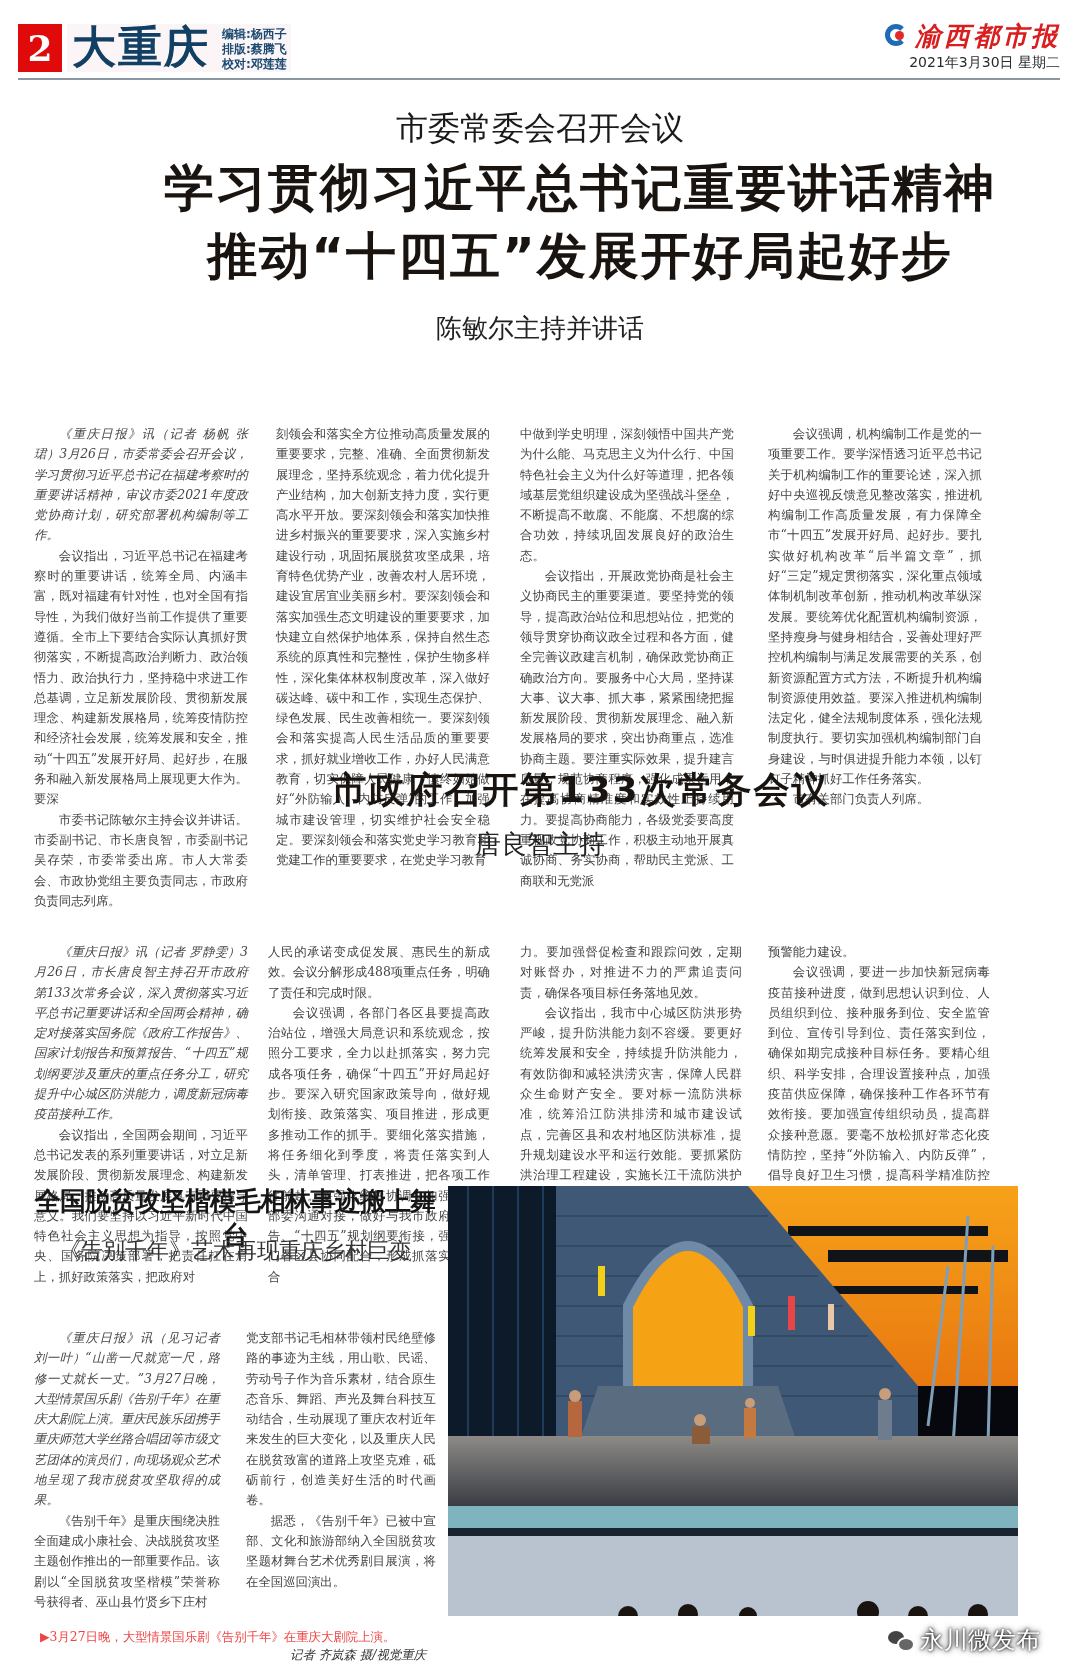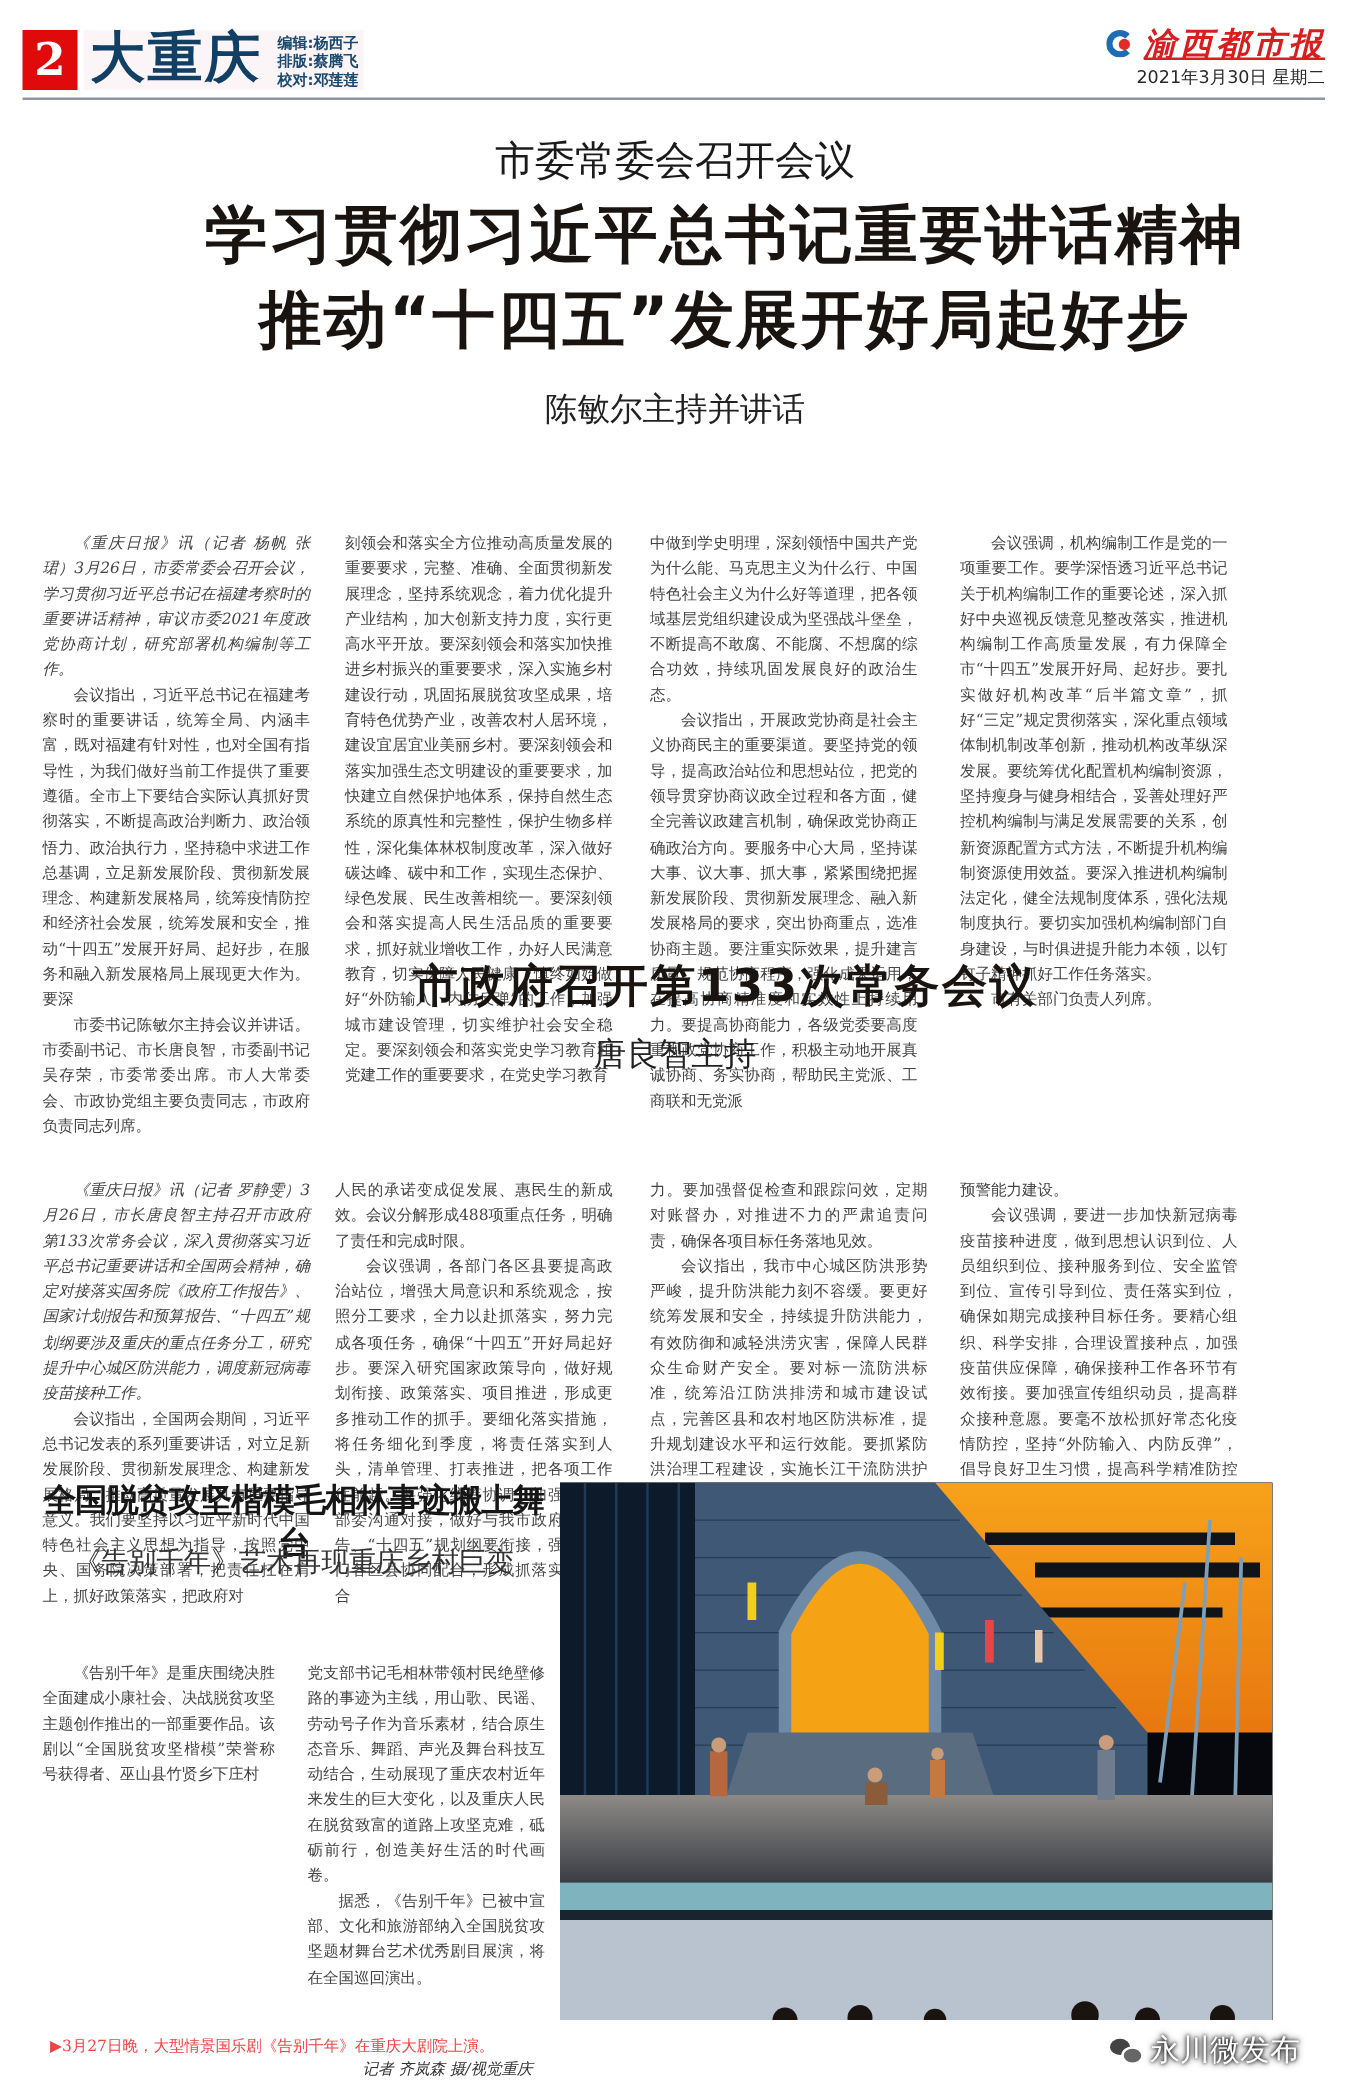--- a/index.html
+++ b/index.html
@@ -7,21 +7,21 @@
   .abs{position:absolute;}
   
   .page-num{left:18px;top:24px;width:44px;height:48px;background:#e10a0a;color:#fff;font:bold 36px/48px "DejaVu Serif",serif;text-align:center;}
   .section-box{left:67px;top:24px;width:224px;height:48px;background:#fbf5f8;}
   .section-title{left:72px;top:18px;font:bold 44px/58px "DejaVu Serif",serif;color:#123f64;letter-spacing:2px;}
   .credits{left:222px;top:27px;font:bold 12px/15px "DejaVu Sans",sans-serif;color:#1b4a70;}
   .logo{right:20px;top:22px;display:flex;align-items:center;gap:4px;}
   .logo-mark{width:26px;height:24px;position:relative;}
   .logo-mark:before{content:"";position:absolute;left:0;top:0;width:22px;height:22px;border:5px solid #1d6db5;border-right-color:transparent;border-radius:50%;box-sizing:border-box;}
   .logo-mark:after{content:"";position:absolute;left:10px;top:7px;width:9px;height:9px;background:#e12a2a;border-radius:50%;}
-  .logo-text{font:italic bold 26px/28px "DejaVu Serif",serif;color:#d81e1e;letter-spacing:3px;text-decoration:underline;}
+  .logo-text{font:italic bold 26px/28px "DejaVu Serif",serif;color:#d81e1e;letter-spacing:3px;}
   .date{right:20px;top:54px;font:14px/16px "DejaVu Sans",sans-serif;color:#2a2a2a;}
   .rule{left:18px;right:20px;top:78px;height:2px;background:#8b97a3;}
   
   .kicker{left:0;width:1080px;top:108px;text-align:center;font:32px/40px "DejaVu Sans",sans-serif;color:#1a1a1a;}
   .main-head{left:0;width:1080px;text-align:center;font:bold 50px/60px "DejaVu Sans",sans-serif;color:#1a1410;letter-spacing:2px;margin-left:40px;}
   .sub-head{left:0;width:1080px;text-align:center;font:26px/32px "DejaVu Sans",sans-serif;color:#222;}
   
   .col{font:12.4px/20.3px "DejaVu Serif",serif;color:#444;text-align:justify;margin-top:44px;}
   .col p{margin:0;text-indent:2em;}
   .col p.noind{text-indent:0;}
@@ -97,20 +97,21 @@
 <div class="abs col" style="left:768px;top:898px;width:222px;">
   <p class="noind">预警能力建设。</p>
   <p>会议强调，要进一步加快新冠病毒疫苗接种进度，做到思想认识到位、人员组织到位、接种服务到位、安全监管到位、宣传引导到位、责任落实到位，确保如期完成接种目标任务。要精心组织、科学安排，合理设置接种点，加强疫苗供应保障，确保接种工作各环节有效衔接。要加强宣传组织动员，提高群众接种意愿。要毫不放松抓好常态化疫情防控，坚持“外防输入、内防反弹”，倡导良好卫生习惯，提高科学精准防控能力和水平。</p>
   <p>会议还研究了生态系统保护修复、全面推行林长制、行政事业性国有资产管理、医疗器械监督管理等工作。</p>
 </div>
 
 <div class="abs a3-head">全国脱贫攻坚楷模毛相林事迹搬上舞台</div>
 <div class="abs a3-sub">《告别千年》艺术再现重庆乡村巨变</div>
 
 <div class="abs col" style="left:34px;top:1284px;width:186px;">
+  <p class="lead">《重庆日报》讯（见习记者 刘一叶）“山凿一尺就宽一尺，路修一丈就长一丈。”3月27日晚，大型情景国乐剧《告别千年》在重庆大剧院上演。重庆民族乐团携手重庆师范大学丝路合唱团等市级文艺团体的演员们，向现场观众艺术地呈现了我市脱贫攻坚取得的成果。</p>
   <p>《告别千年》是重庆围绕决胜全面建成小康社会、决战脱贫攻坚主题创作推出的一部重要作品。该剧以“全国脱贫攻坚楷模”荣誉称号获得者、巫山县竹贤乡下庄村</p>
 </div>
 <div class="abs col" style="left:246px;top:1284px;width:190px;">
   <p class="noind">党支部书记毛相林带领村民绝壁修路的事迹为主线，用山歌、民谣、劳动号子作为音乐素材，结合原生态音乐、舞蹈、声光及舞台科技互动结合，生动展现了重庆农村近年来发生的巨大变化，以及重庆人民在脱贫致富的道路上攻坚克难，砥砺前行，创造美好生活的时代画卷。</p>
   <p>据悉，《告别千年》已被中宣部、文化和旅游部纳入全国脱贫攻坚题材舞台艺术优秀剧目展演，将在全国巡回演出。</p>
 </div>
 
 <div class="abs photo">
   <svg width="570" height="430" viewBox="0 0 570 430">
     <defs>

